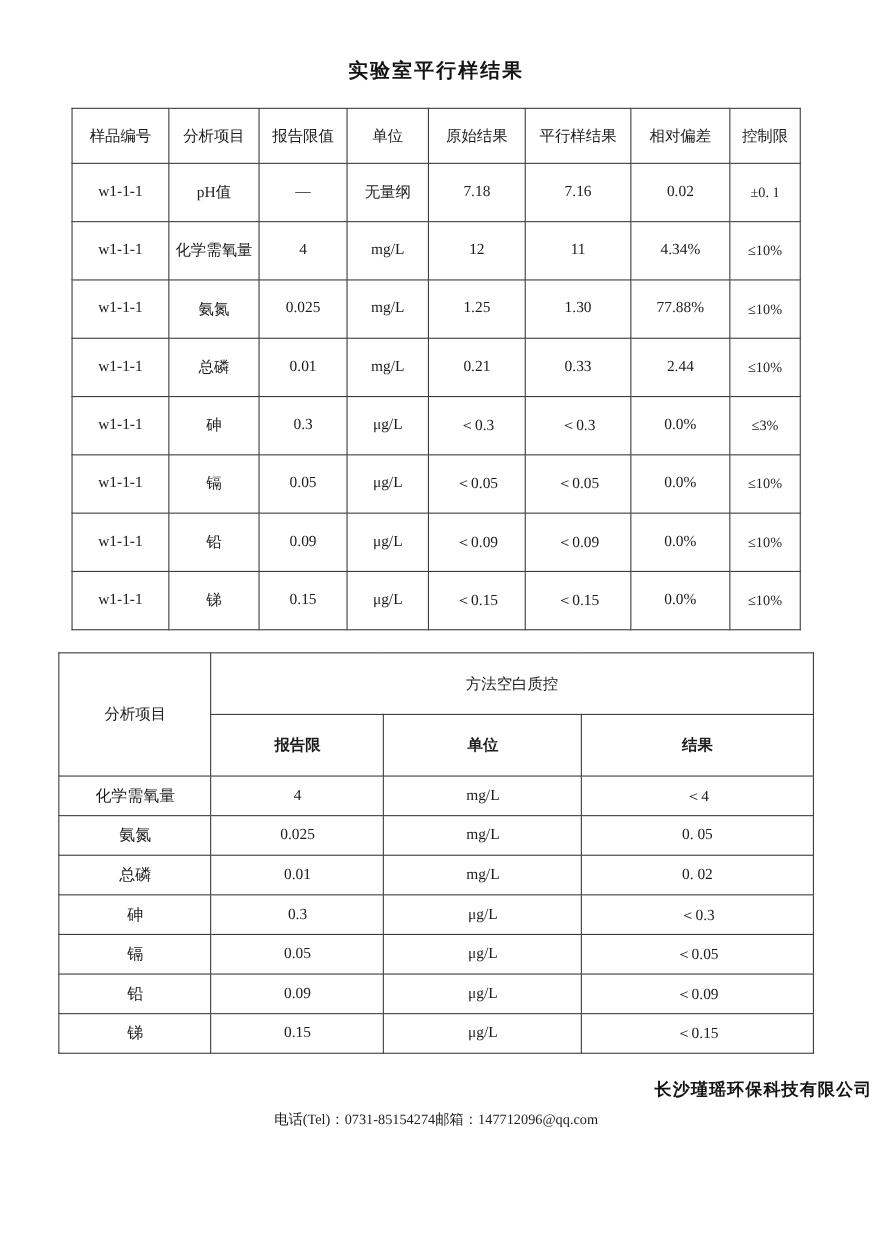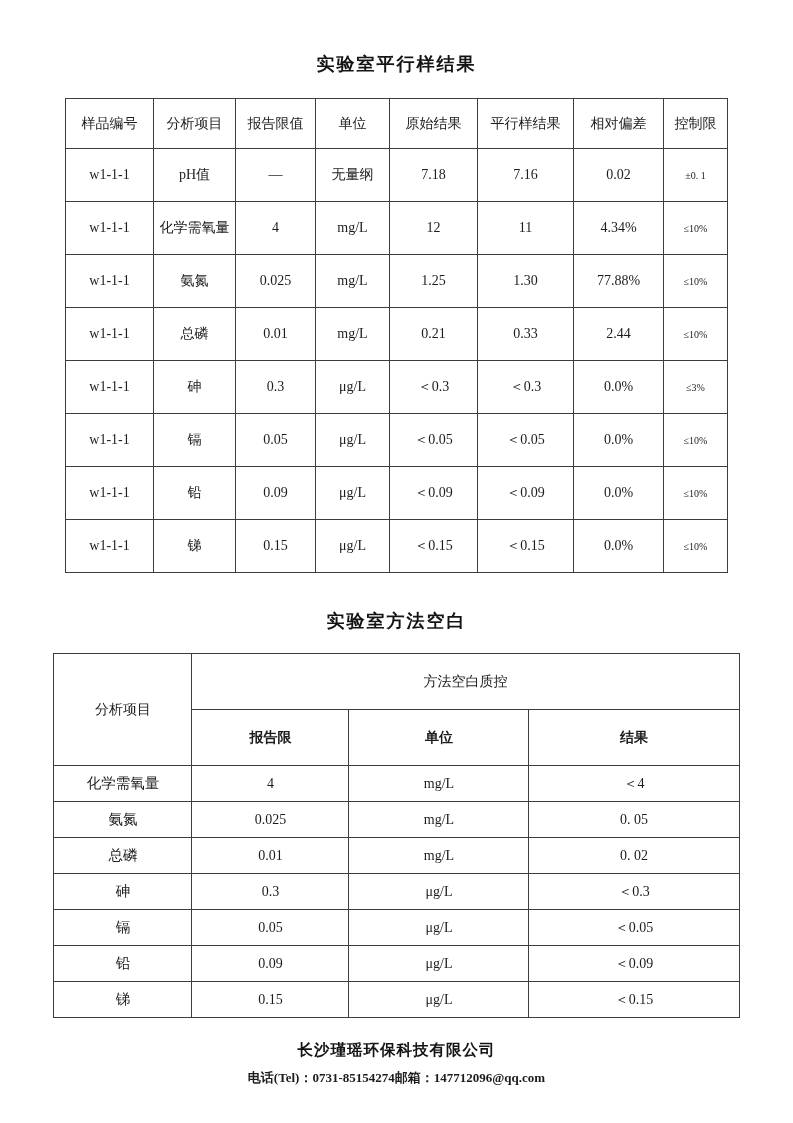--- a/index.html
+++ b/index.html
@@ -23,35 +23,35 @@
   th, td {
     border: 1px solid #3d3d3d; text-align: center; vertical-align: middle;
     font-size: 14px; color: #1c1c1c; padding: 2px 3px; word-break: break-all;
   }
   th { font-weight: normal; }
 
   
   .table-parallel { width: 662px; margin-top: 22px; }
   .table-parallel th { height: 50px; }
   .table-parallel td { height: 53px; }
-  .table-parallel .ctrl-col { font-size: 10px; }
+  .table-parallel .ctrl-col { font-size: 13px; }
 
   
   .table-blank { width: 685px; margin-top: 20px; }
   .table-blank .hdr-group { height: 56px; }
   .table-blank .hdr-sub td, .table-blank .hdr-sub th { height: 56px; font-weight: bold; }
   .table-blank tbody td { height: 36px; }
   .table-blank tbody td:first-child { font-size: 14.5px; }
 
   
   .footer { margin-top: 22px; text-align: center; }
-  .footer .company { font-weight: bold; font-size: 15.5px; letter-spacing: 1px; color: #141414; }
+  .footer .company { font-weight: bold; font-size: 15.5px; letter-spacing: 1px; color: #141414; text-align: right; }
   .footer .address { font-weight: bold; font-size: 13px; margin-top: 9px; letter-spacing: 0.5px; }
   .footer .contact-line {
-    font-weight: bold; font-size: 13px; margin-top: 8px;
+    font-weight: normal; font-size: 13px; margin-top: 8px;
     display: flex; justify-content: center; 
   }
 </style>
 </head>
 <body>
 
 <div class="page">
 
   <div class="doc-title title-1">实验室平行样结果</div>
 
@@ -155,21 +155,20 @@
           <td>0.15</td>
           <td>μg/L</td>
           <td>＜0.15</td>
           <td>＜0.15</td>
           <td>0.0%</td>
           <td class="ctrl-col">≤10%</td>
         </tr>
       </tbody>
   </table>
 
-  <div class="doc-title title-2">实验室方法空白</div>
 
   <table class="table-blank">
     <colgroup>
       <col style="width:138px">
         <col style="width:157px">
         <col style="width:180px">
         <col style="width:210px">
     </colgroup>
     <thead>
       <tr class="hdr-group">

